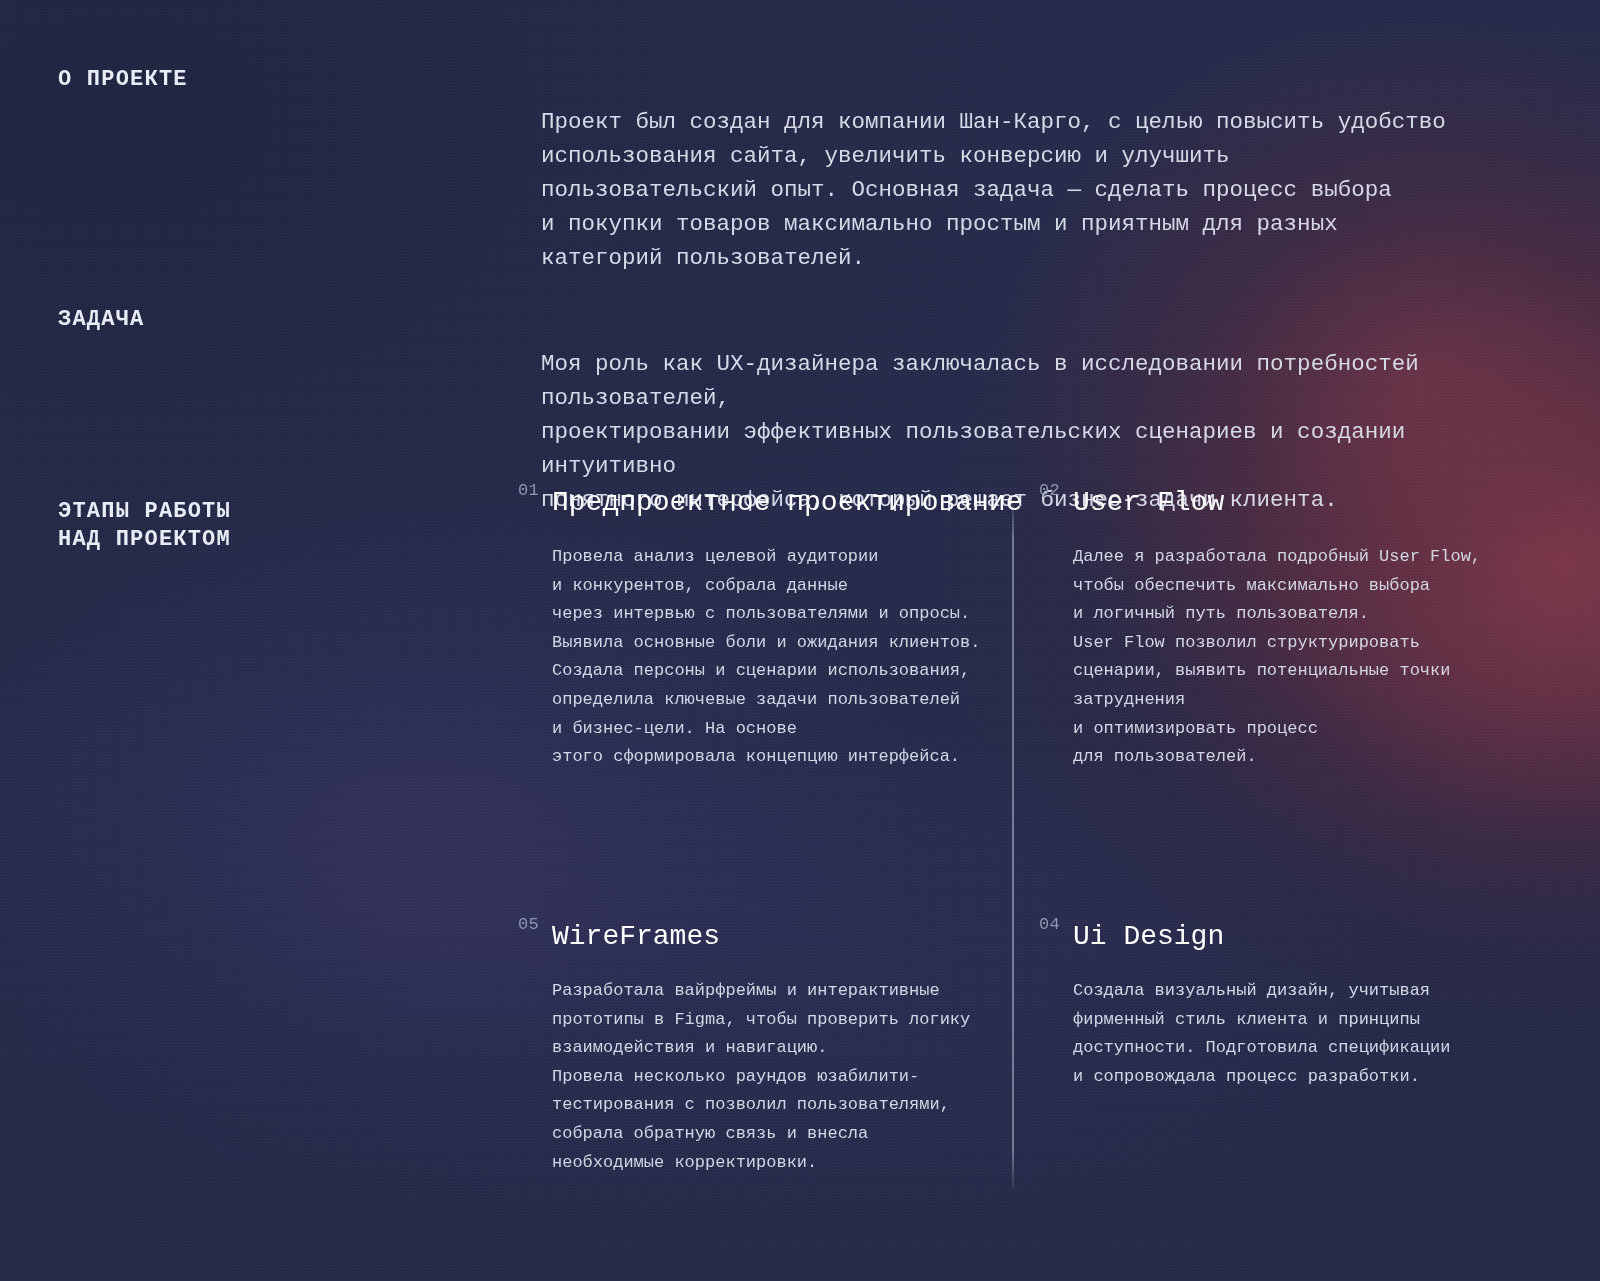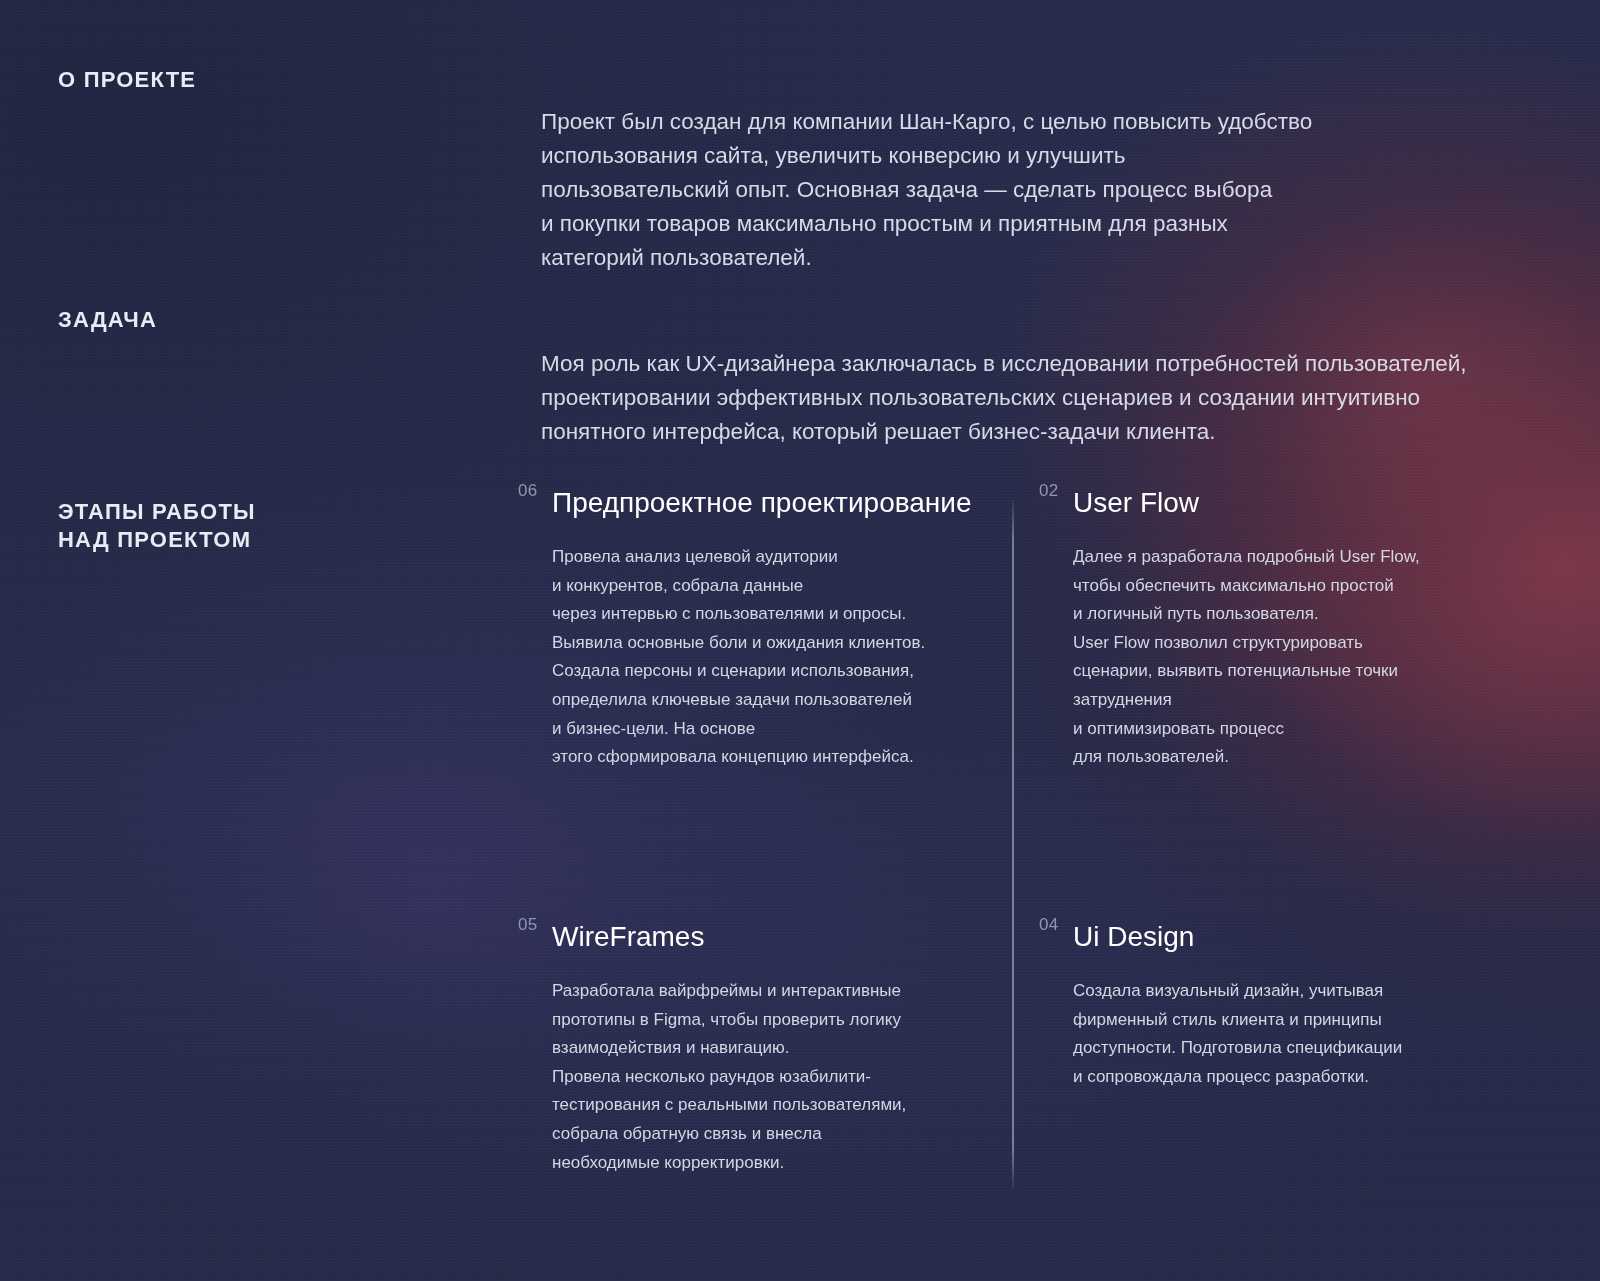--- a/index.html
+++ b/index.html
@@ -60,21 +60,21 @@
         rgba(37,41,71,0.85) 100%);
   }
   .grain {
     opacity:0.035;
     background-image:
       repeating-linear-gradient(0deg, rgba(255,255,255,.5) 0 1px, rgba(0,0,0,0) 1px 3px),
       repeating-linear-gradient(90deg, rgba(255,255,255,.35) 0 1px, rgba(0,0,0,0) 1px 3px);
   }
 
   
-  .page { position:relative; width:1300px; height:1281px; z-index:2; }
+  .page { position:relative; width:1300px; height:1281px; z-index:2;font-family:Liberation Mono, monospace; }
 
   .label {
     position:absolute;
     left:58px;
     color:#e8ecf5;
     font-weight:bold;
     font-size:22px;
     letter-spacing:0.055em;
     line-height:1.28;
     text-transform:uppercase;
@@ -167,58 +167,58 @@
 проектировании эффективных пользовательских сценариев и создании интуитивно
 понятного интерфейса, который решает бизнес-задачи клиента.</div>
 
   <div class="label" id="lbl-steps">ЭТАПЫ РАБОТЫ
 НАД ПРОЕКТОМ</div>
 
   <div class="divider"></div>
 
   <div class="step" id="step-1">
     <div class="step-head">
-      <span class="step-num">06</span>
+      <span class="step-num">01</span>
       <span class="step-title">Предпроектное проектирование</span>
     </div>
     <div class="step-body">Провела анализ целевой аудитории
 и конкурентов, собрала данные
 через интервью с пользователями и опросы.
 Выявила основные боли и ожидания клиентов.
 Создала персоны и сценарии использования,
 определила ключевые задачи пользователей
 и бизнес-цели. На основе
 этого сформировала концепцию интерфейса.</div>
   </div>
 
   <div class="step" id="step-2">
     <div class="step-head">
       <span class="step-num">02</span>
       <span class="step-title">User Flow</span>
     </div>
     <div class="step-body">Далее я разработала подробный User Flow,
-чтобы обеспечить максимально простой
+чтобы обеспечить максимально выбора
 и логичный путь пользователя.
 User Flow позволил структурировать
 сценарии, выявить потенциальные точки
 затруднения
 и оптимизировать процесс
 для пользователей.</div>
   </div>
 
   <div class="step" id="step-3">
     <div class="step-head">
       <span class="step-num">05</span>
       <span class="step-title">WireFrames</span>
     </div>
     <div class="step-body">Разработала вайрфреймы и интерактивные
 прототипы в Figma, чтобы проверить логику
 взаимодействия и навигацию.
 Провела несколько раундов юзабилити-
-тестирования с реальными пользователями,
+тестирования с позволил пользователями,
 собрала обратную связь и внесла
 необходимые корректировки.</div>
   </div>
 
   <div class="step" id="step-4">
     <div class="step-head">
       <span class="step-num">04</span>
       <span class="step-title">Ui Design</span>
     </div>
     <div class="step-body">Создала визуальный дизайн, учитывая

